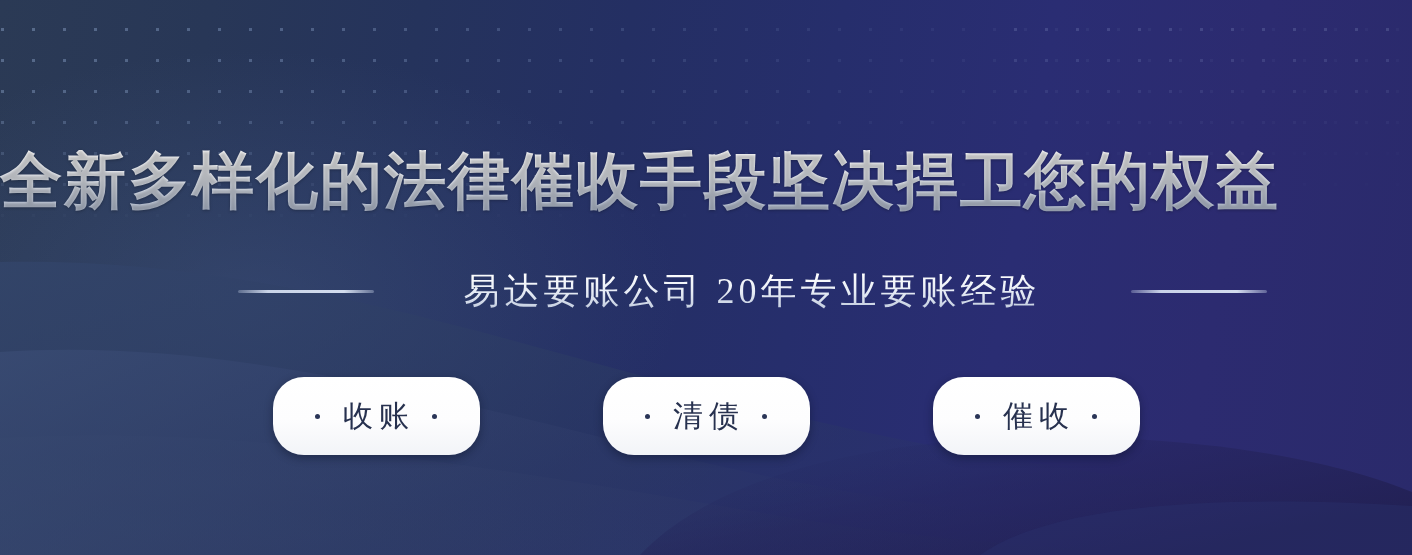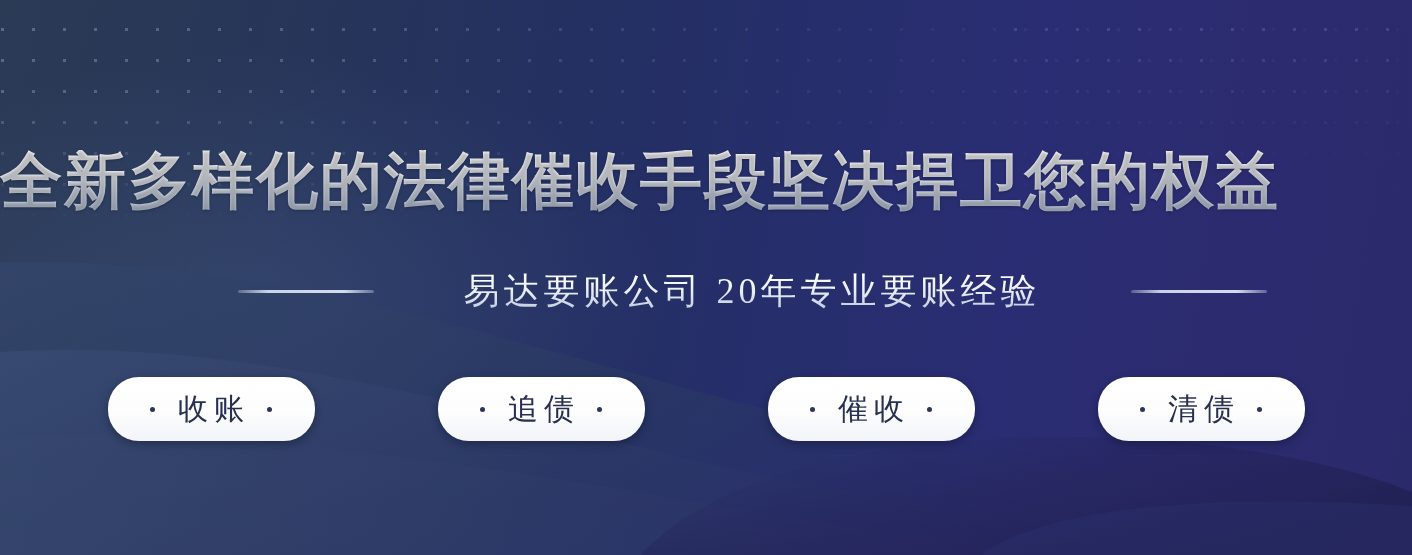--- a/index.html
+++ b/index.html
@@ -150,21 +150,21 @@
     left: 0;
     top: 377px;
     width: 1412px;
     display: flex;
     justify-content: center;
     gap: 123px;
   }
 
   .pill {
     width: 207px;
-    height: 64px;
+    height: 78px;
     border-radius: 31px;
     background: linear-gradient(180deg, #ffffff 0%, #fdfdfe 55%, #f2f4f8 100%);
     box-shadow: 0 3px 9px rgba(8,12,30,0.38);
     display: flex;
     align-items: center;
     justify-content: center;
     gap: 17px;
   }
 
   .pill-dot {
@@ -242,33 +242,28 @@
     </div>
 
     <div class="pills">
 
       <div class="pill">
         <span class="pill-dot"></span>
         <span class="pill-label">收账</span>
         <span class="pill-dot"></span>
       </div>
 
+
       <div class="pill">
         <span class="pill-dot"></span>
-        <span class="pill-label">追债</span>
+        <span class="pill-label">清债</span>
         <span class="pill-dot"></span>
       </div>
 
       <div class="pill">
         <span class="pill-dot"></span>
         <span class="pill-label">催收</span>
-        <span class="pill-dot"></span>
-      </div>
-
-      <div class="pill">
-        <span class="pill-dot"></span>
-        <span class="pill-label">清债</span>
         <span class="pill-dot"></span>
       </div>
 
     </div>
   </div>
 </div>
 
 </body></html>

